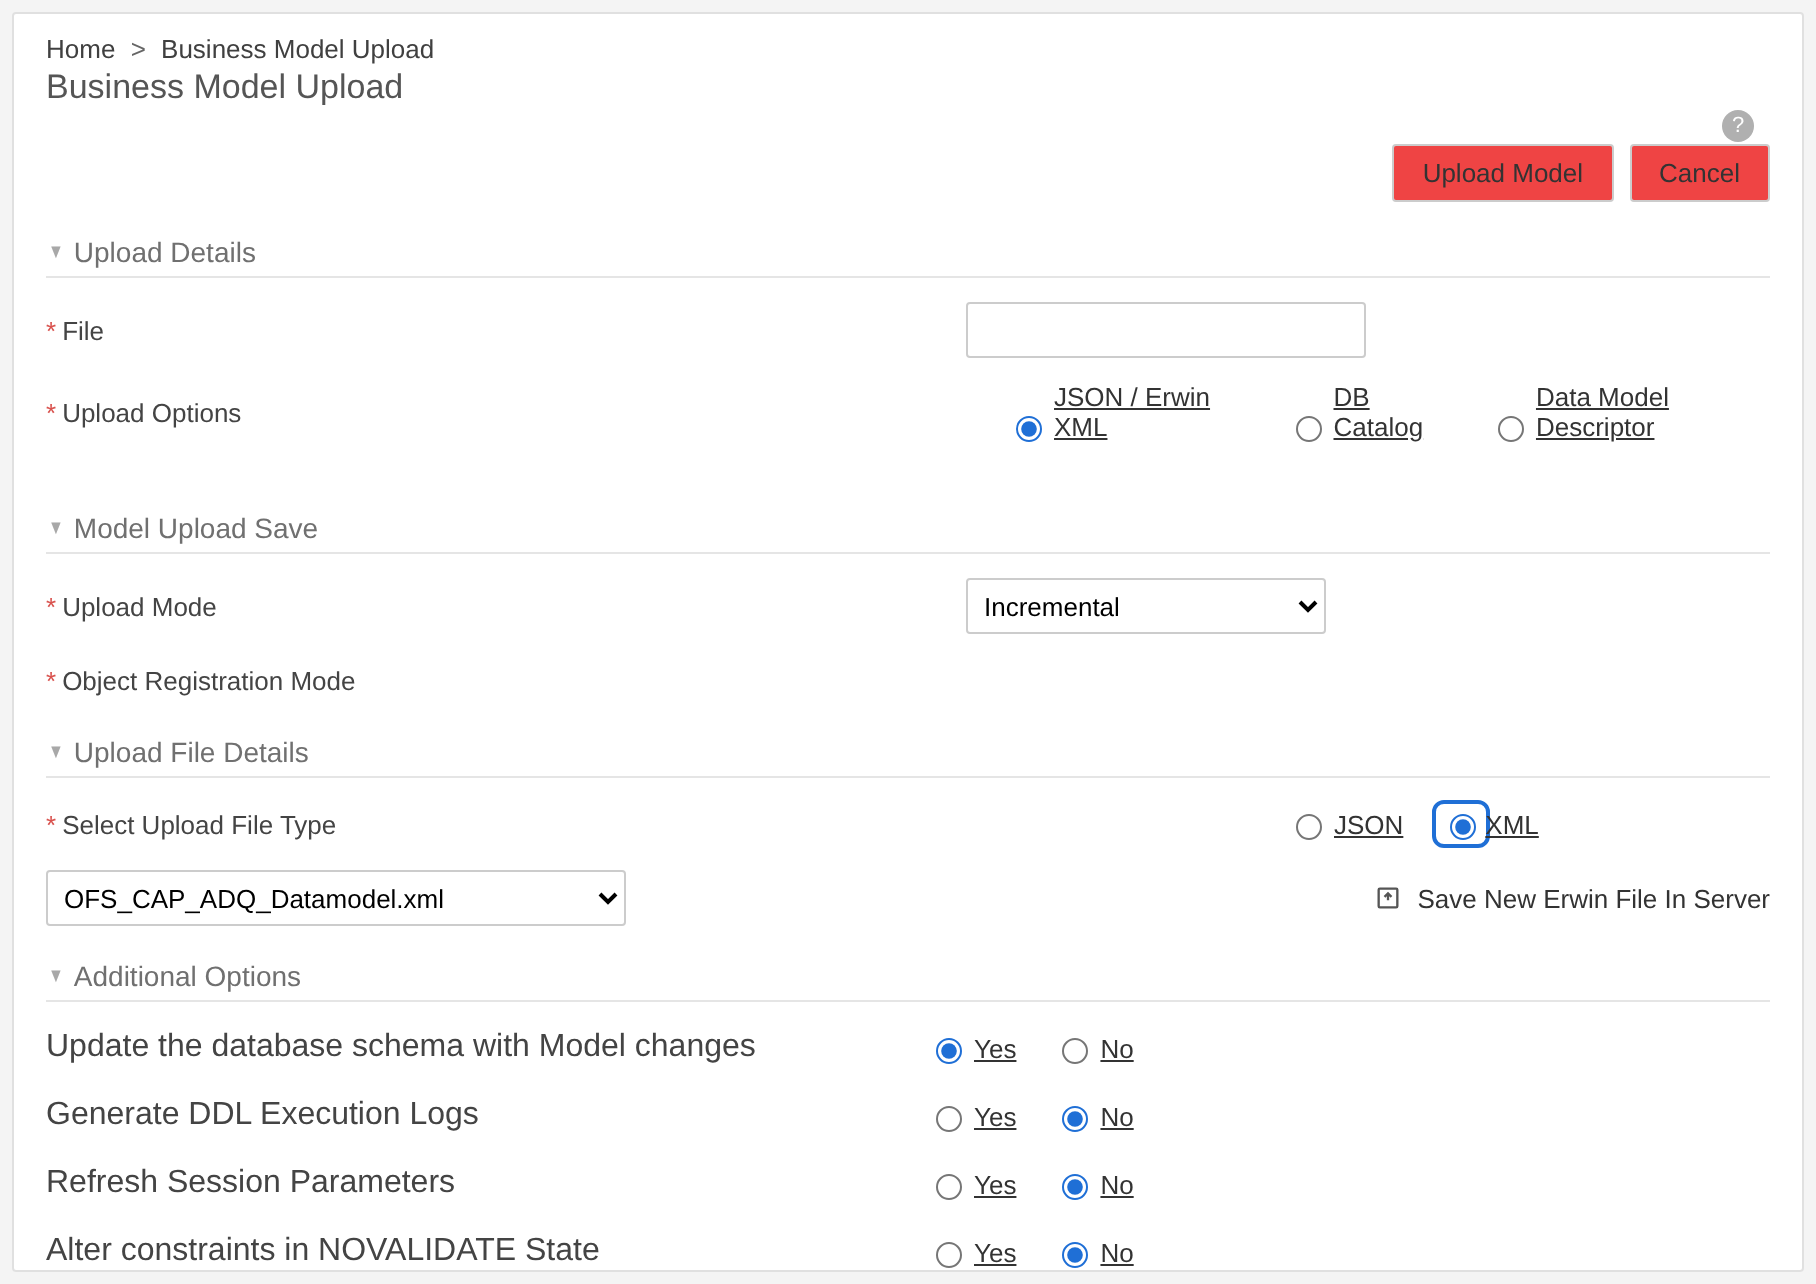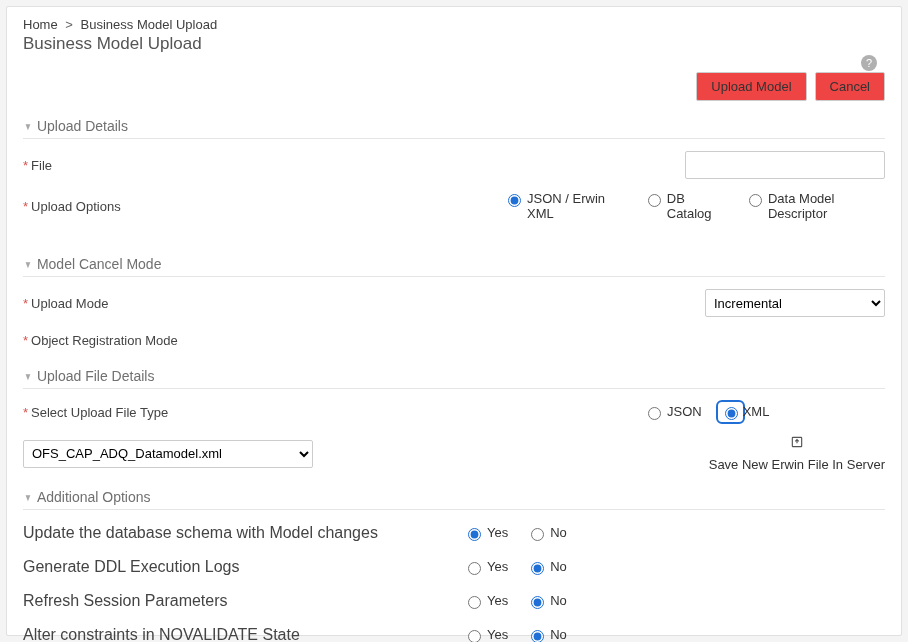--- a/index.html
+++ b/index.html
@@ -109,42 +109,41 @@
     height: 28px;
   }
   select {
     border: 1px solid #ccc;
     border-radius: 2px;
     padding: 4px 4px;
     font-size: 13px;
     height: 28px;
     background: #fff;
   }
-  .radio-opt { display: inline-flex; align-items: flex-start; gap: 3px; }
+  .radio-opt { display: inline-flex; align-items: flex-end; gap: 3px; text-decoration: underline; }
   .radio-opt input { accent-color: #1f6fd6; }
   .outlined-radio {
     outline: 2px solid #1f6fd6;
     outline-offset: 2px;
     border-radius:2px;
     padding: 0;
   }
   .save-server {
     display: flex;
     align-items: center;
     gap: 8px;
     margin-left: auto;
     cursor: pointer;
     color: #333;
-    flex-direction: column;
   }
   .save-icon {
     width: 14px; height: 14px;
   }
   .first-row-top { margin-top: 6px; }
-  .controls-indented { flex: 1; display: flex; align-items: center; gap: 18px; padding-left: 180px; justify-content: flex-end; }
+  .controls-indented { flex: 1; display: flex; align-items: center; gap: 18px; padding-left: 180px; }
   .ft-row { flex-wrap: nowrap; }
   .ft-row .controls { padding-left: 340px; }
 </style>
 </head>
 <body>
 
 <div class="panel">
 
   <div class="breadcrumb">
     <a>Home</a>
@@ -191,21 +190,21 @@
           <input type="radio" name="uplopt" style="">
           <span>Data Model Descriptor</span>
         </label>
       </div>
     </div>
   </div>
 
   <div class="section" style="margin-top:26px;">
     <div class="section-header">
       <span class="chev">▼</span>
-      <span>Model Cancel Mode</span>
+      <span>Model Upload Save</span>
     </div>
     <div class="row first-row-top">
       <div class="row-label">
         <span class="req">*</span><span>Upload Mode</span>
       </div>
       <div class="controls-indented">
         <select style="width:180px;">
           <option>Incremental</option>
         </select>
       </div>

